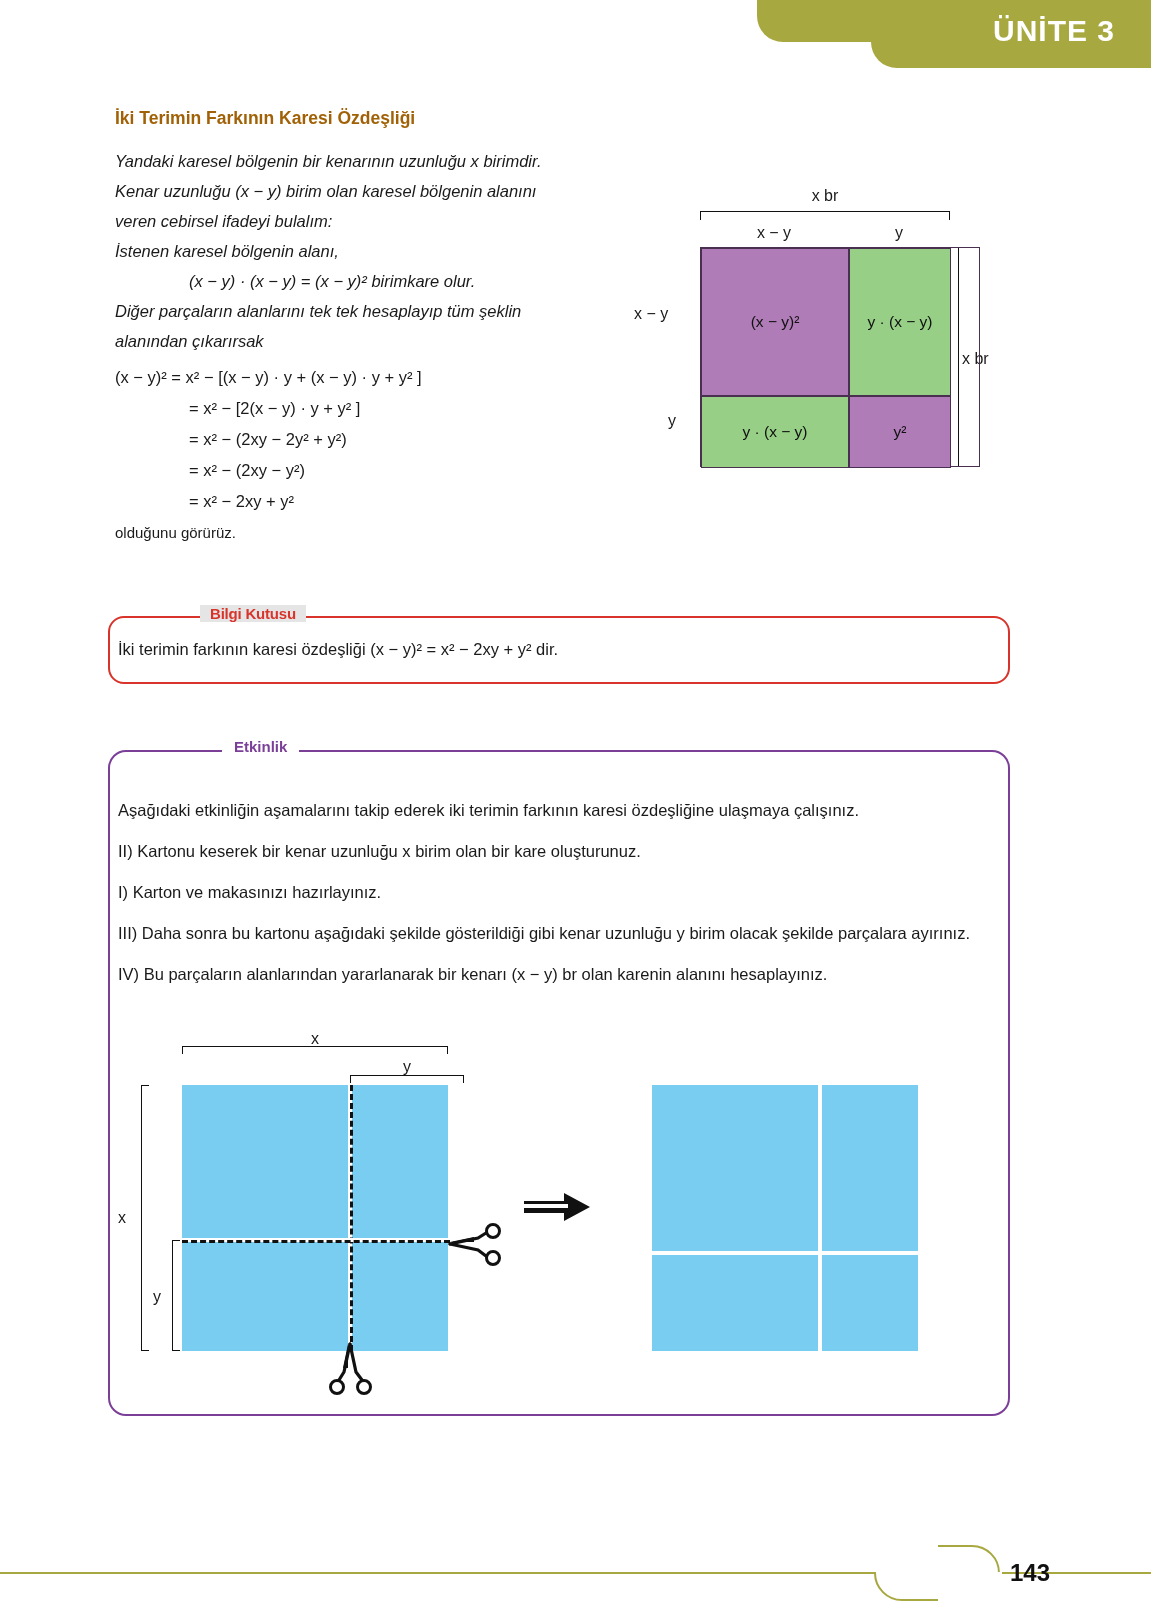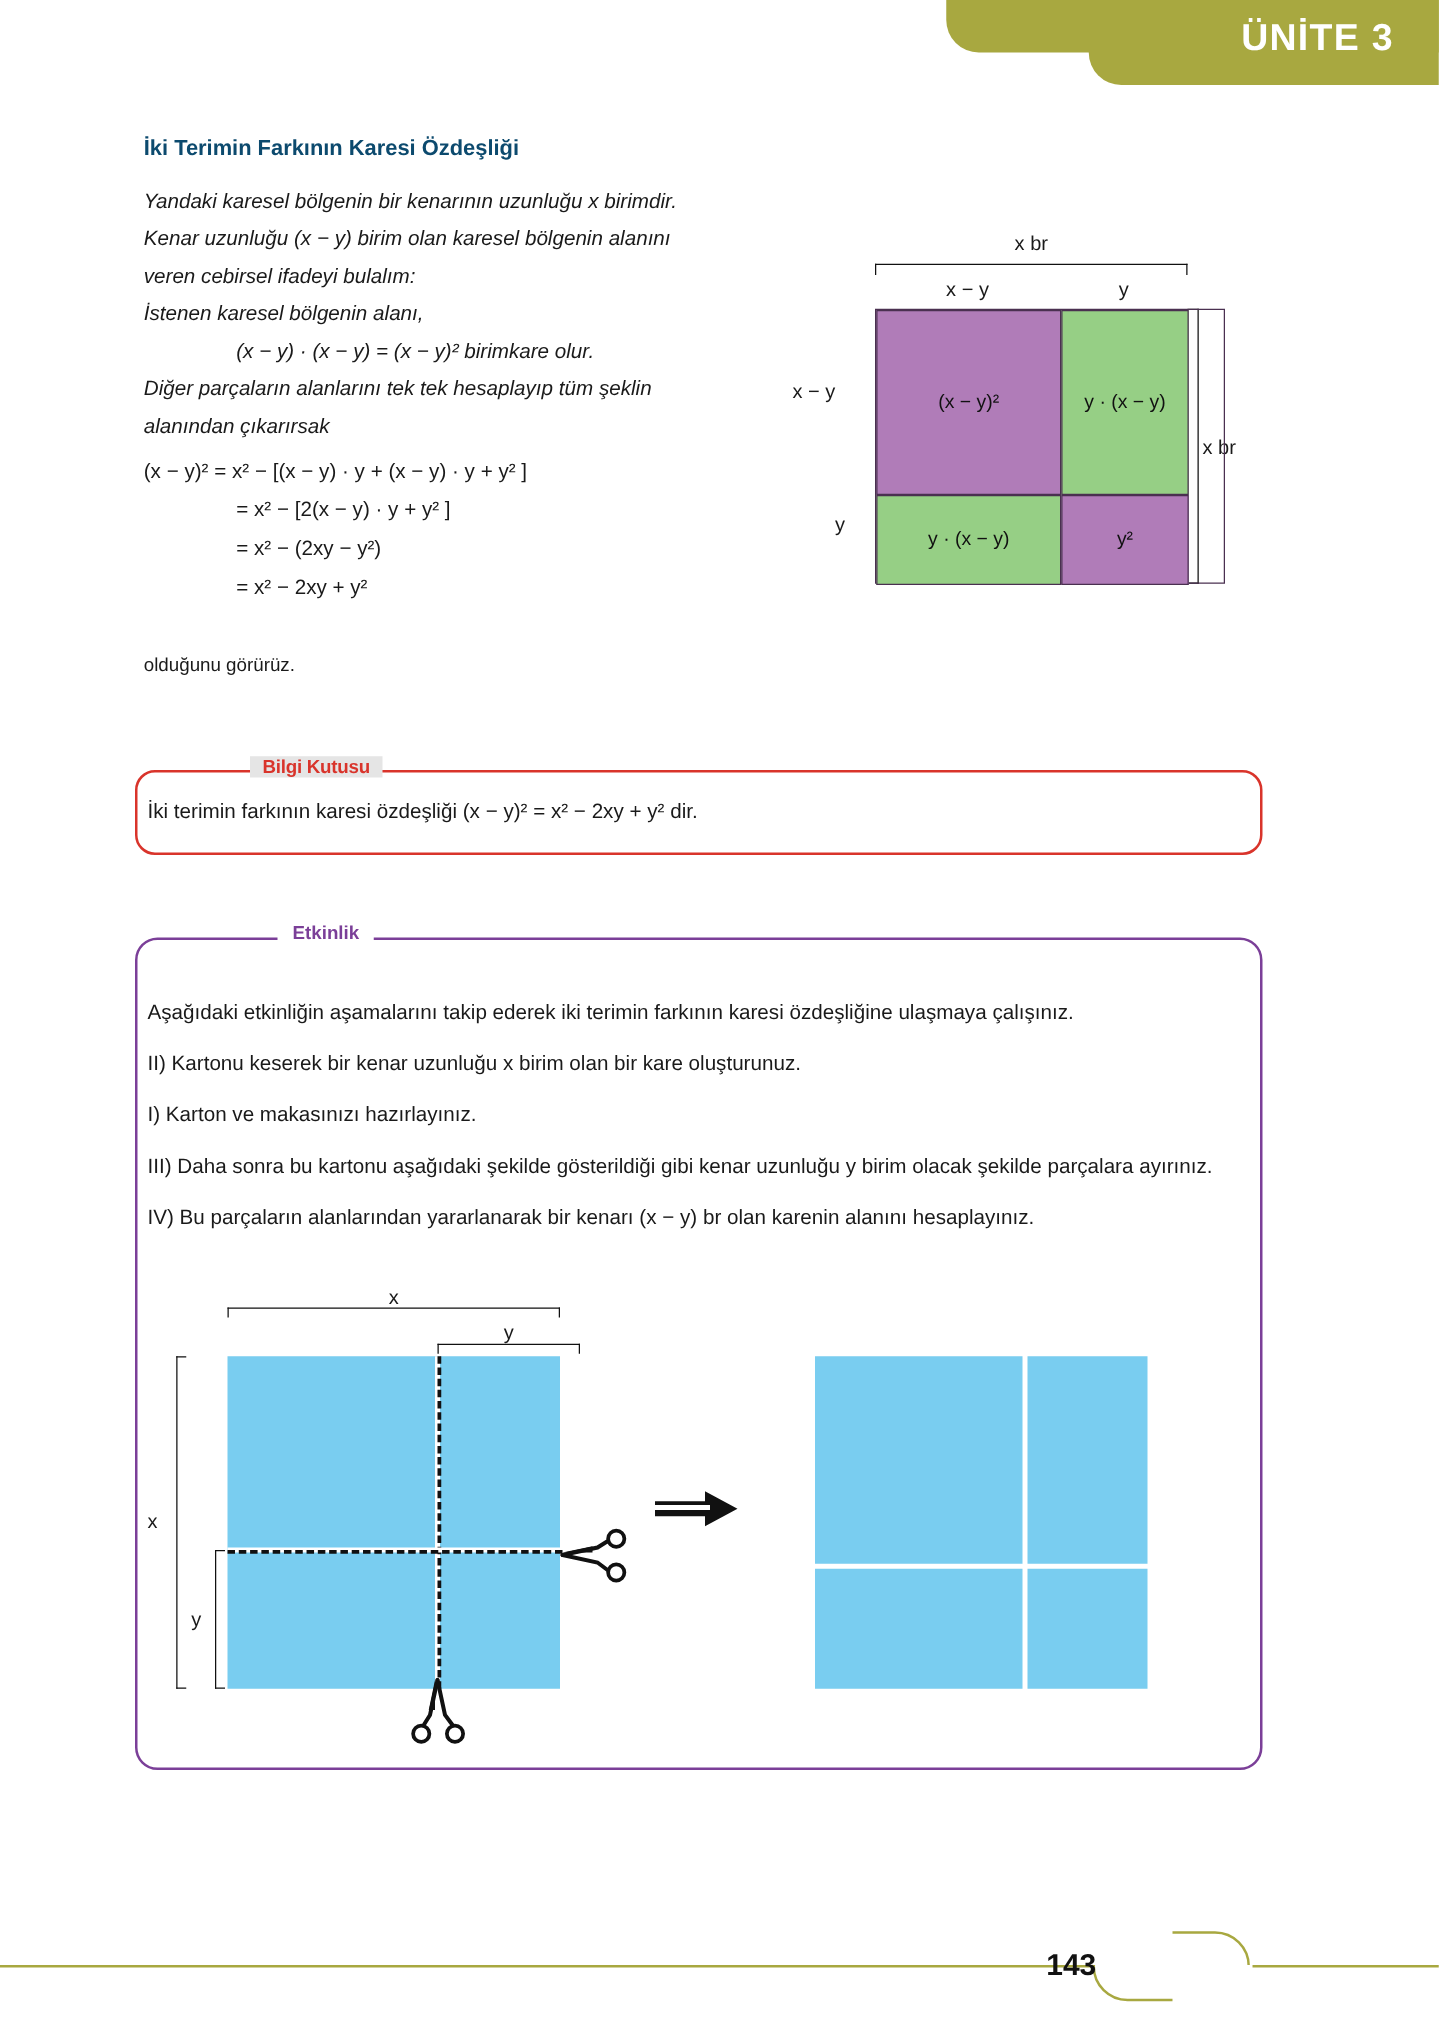--- a/index.html
+++ b/index.html
@@ -53,21 +53,21 @@
     z-index: 3;
   }
 
   
   .section-heading {
     position: absolute;
     left: 115px;
     top: 108px;
     font-size: 17.5px;
     font-weight: bold;
-    color: #0c4a6e;
+    color: #a16207;
   }
 
   
   .body-col {
     position: absolute;
     left: 115px;
     top: 146px;
     width: 520px;
     font-size: 16.5px;
     line-height: 30px;
@@ -257,23 +257,23 @@
   .footer-rule-left {
     position: absolute; left: 0; top: 1572px; width: 876px;
     border-top: 2.2px solid #a8a840;
   }
   .footer-rule-right {
     position: absolute; left: 998px; top: 1572px; width: 153px;
     border-top: 2.2px solid #a8a840;
   }
   .page-number {
     position: absolute;
-    left: 837px; top: 1559px;
+    left: 924px; top: 1559px;
     width: 126px;
-    text-align: left;
+    text-align: right;
     font-size: 24px;
     font-weight: bold;
     color: #111;
   }
 </style>
 </head>
 <body>
 
 <div class="header-band">
   <div class="band-top"></div>
@@ -289,20 +289,21 @@
   <p>veren cebirsel ifadeyi bulalım:</p>
   <p>İstenen karesel bölgenin alanı,</p>
   <p class="indent-1">(x − y) · (x − y) = (x − y)² birimkare olur.</p>
   <p>Diğer parçaların alanlarını tek tek hesaplayıp tüm şeklin</p>
   <p>alanından çıkarırsak</p>
 </div>
 
 <div class="eq-block">
   <div class="eq-line">(x − y)² = x² − [(x − y) · y + (x − y) · y +  y² ]</div>
   <div class="eq-line eq-cont">= x² − [2(x − y) · y + y² ]</div>
+  <div class="eq-line eq-cont">= x² − (2xy − 2y² + y²)</div>
   <div class="eq-line eq-cont">= x² − (2xy − y²)</div>
   <div class="eq-line eq-cont">= x² − 2xy + y²</div>
 </div>
 <div class="closing-line">olduğunu görürüz.</div>
 
 <div class="sq-top-label" style="left:700px; top:187px; width:250px;">x  br</div>
 <div class="sq-top-rule"></div>
 <div class="lbl-xy-top">x − y</div>
 <div class="lbl-y-top">y</div>
 <div class="lbl-xy-left">x − y</div>

